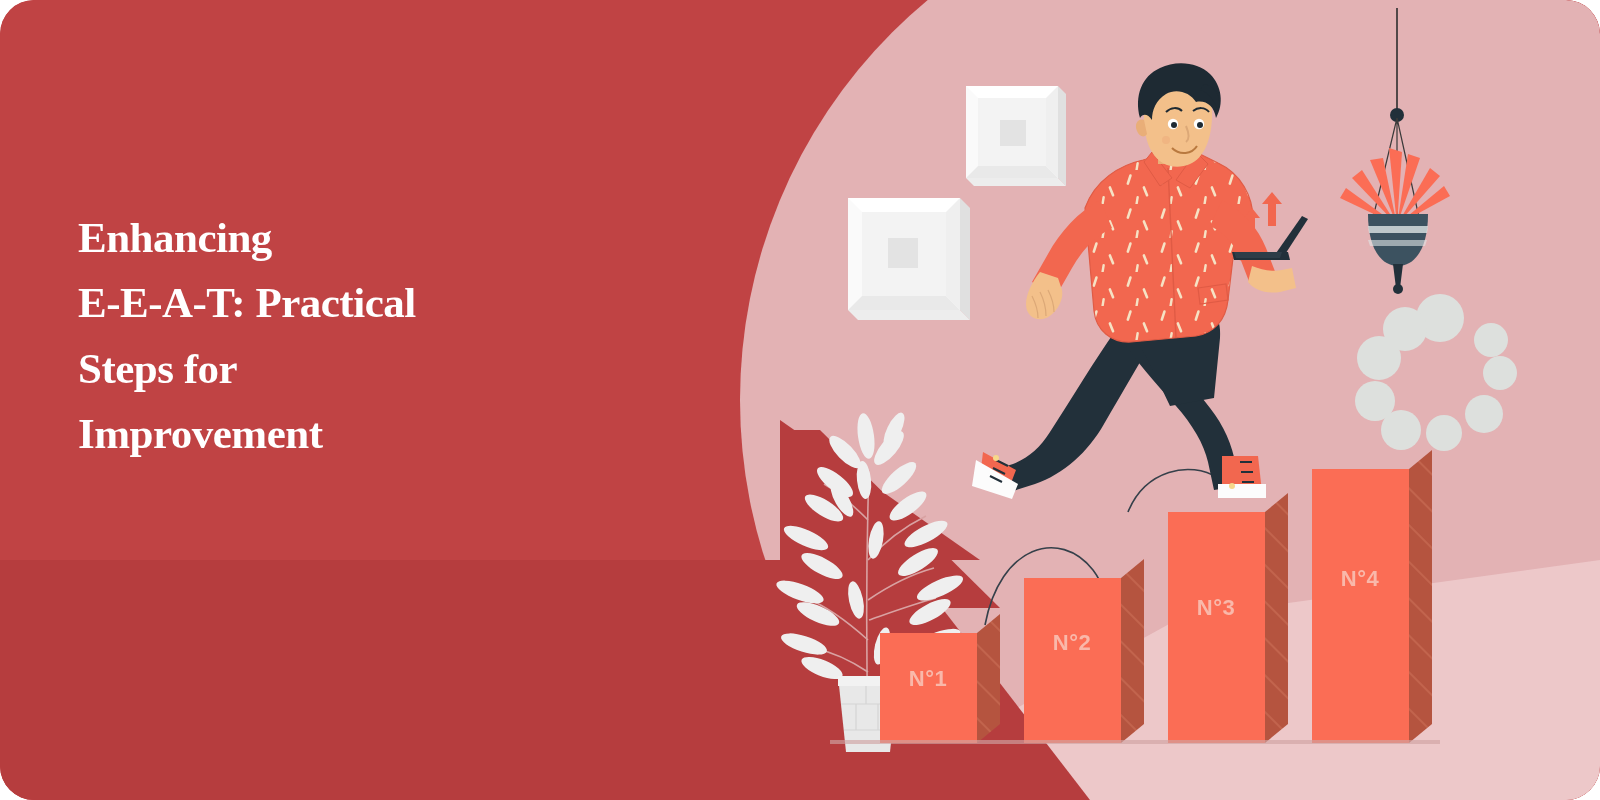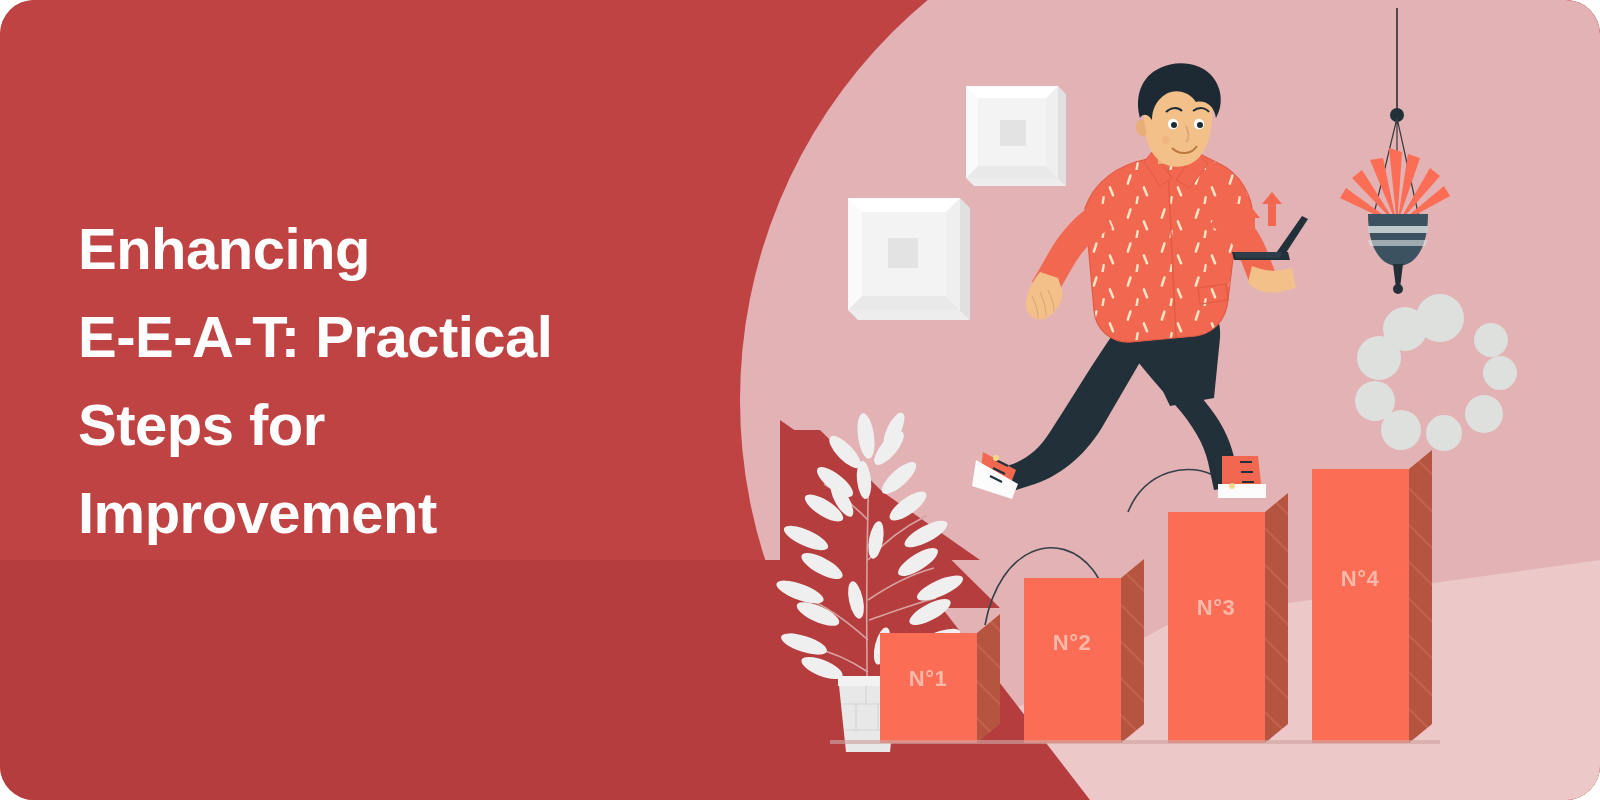--- a/index.html
+++ b/index.html
@@ -29,23 +29,23 @@
     height: 800px;
     display: block;
   }
   #headline {
     position: absolute;
     left: 78px;
     top: 205px;
     width: 700px;
     z-index: 6;
     color: #FFFFFF;
-    font-family: Liberation Sans, sans-serif;
+    font-family: Liberation Serif, serif;
     font-weight: bold;
-    font-size: 58px;
+    font-size: 43px;
     line-height: 1.52;
     letter-spacing: -0.5px;
     white-space: pre-line;
   }
   .bar-label {
     font-family: "Liberation Sans", sans-serif;
     font-weight: bold;
     letter-spacing: 0.5px;
   }
 </style>

